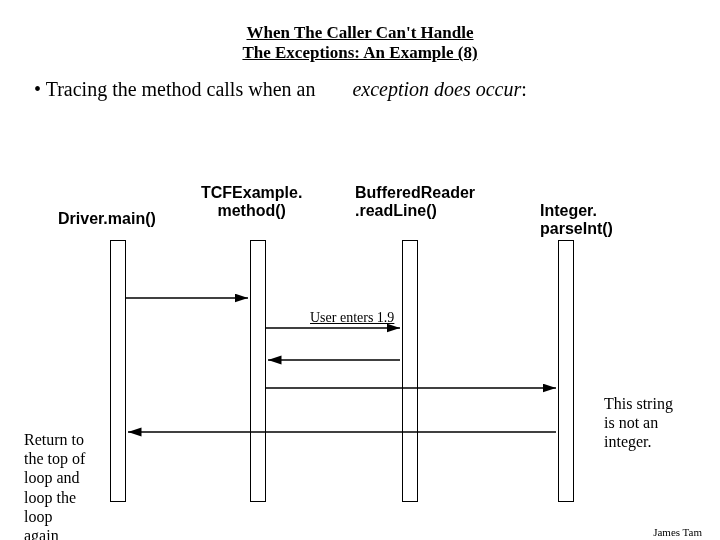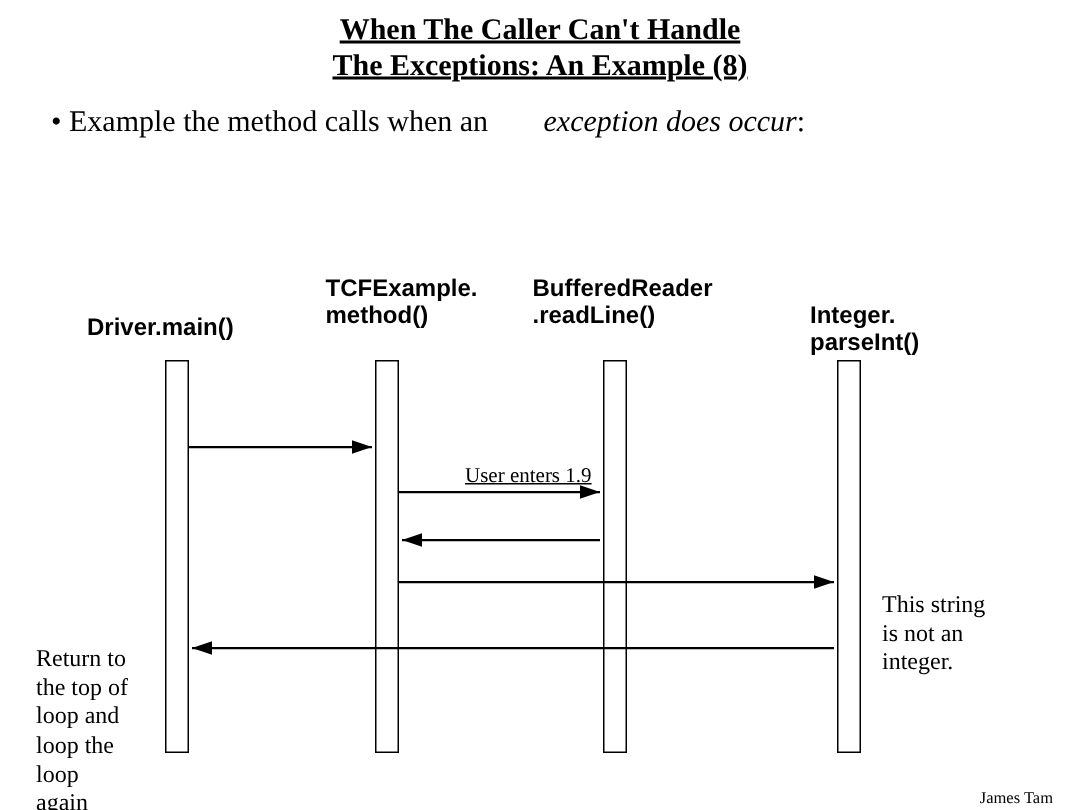--- a/index.html
+++ b/index.html
@@ -7,25 +7,25 @@
     padding: 0;
     width: 720px;
     height: 540px;
     font-family: "Times New Roman", Times, serif;
     background: #fff;
     color: #000;
     position: relative;
   }
   .title {
     text-align: center;
-    font-size: 20px;
+    font-size: 17px;
     font-weight: bold;
     text-decoration: underline;
     line-height: 1.2;
-    padding-top: 8px;
+    padding-top: 23px;
   }
   .bullet {
     font-size: 20px;
     padding: 14px 0 0 34px;
   }
   .bullet .exc { font-style: italic; margin-left: 32px; }
   .diagram {
     position: absolute;
     left: 0;
     top: 150px;
@@ -76,27 +76,27 @@
 </style>
 </head>
 <body>
 
 <div class="title">
   <span>When The Caller Can't Handle</span><br>
   <span>The Exceptions: An Example (8)</span>
 </div>
 
 <div class="bullet">
-  <span>• Example the method calls when an </span><span class="exc">exception does occur</span><span>:</span>
+  <span>• Tracing the method calls when an </span><span class="exc">exception does occur</span><span>:</span>
 </div>
 
 <div class="diagram">
 
   <div class="label" style="left:58px; top:60px;">Driver.main()</div>
-  <div class="label" style="left:217px; top:34px;">
+  <div class="label" style="left:201px; top:34px;text-align:center;">
     <span>TCFExample.</span><br>
     <span>method()</span>
   </div>
   <div class="label" style="left:355px; top:34px;">
     <span>BufferedReader</span><br>
     <span>.readLine()</span>
   </div>
   <div class="label" style="left:540px; top:52px;">
     <span>Integer.</span><br>
     <span>parseInt()</span>
@@ -115,21 +115,21 @@
     </defs>
     <line x1="126" y1="148" x2="248" y2="148" stroke="#000" stroke-width="1.5" marker-end="url(#ar)"></line>
     <line x1="266" y1="178" x2="400" y2="178" stroke="#000" stroke-width="1.5" marker-end="url(#ar)"></line>
     <line x1="400" y1="210" x2="268" y2="210" stroke="#000" stroke-width="1.5" marker-end="url(#ar)"></line>
     <line x1="266" y1="238" x2="556" y2="238" stroke="#000" stroke-width="1.5" marker-end="url(#ar)"></line>
     <line x1="556" y1="282" x2="128" y2="282" stroke="#000" stroke-width="1.5" marker-end="url(#ar)"></line>
   </svg>
 
   <div class="small-text" style="left:280px; top:160px;margin-left:30px;">User enters 1.9</div>
 
-  <div class="side-label" style="left:588px; top:244px; width:100px;font-family:Liberation Serif, serif;">
+  <div class="side-label" style="left:604px; top:244px; width:100px;font-family:Liberation Serif, serif;">
     <span>This string</span><br>
     <span>is not an</span><br>
     <span>integer.</span>
   </div>
 
   <div class="side-label" style="left:24px; top:258px; width:75px;margin-top:22px;">
     <span>Return to</span><br>
     <span>the top of</span><br>
     <span>loop and</span><br>
     <span>loop the</span><br>

